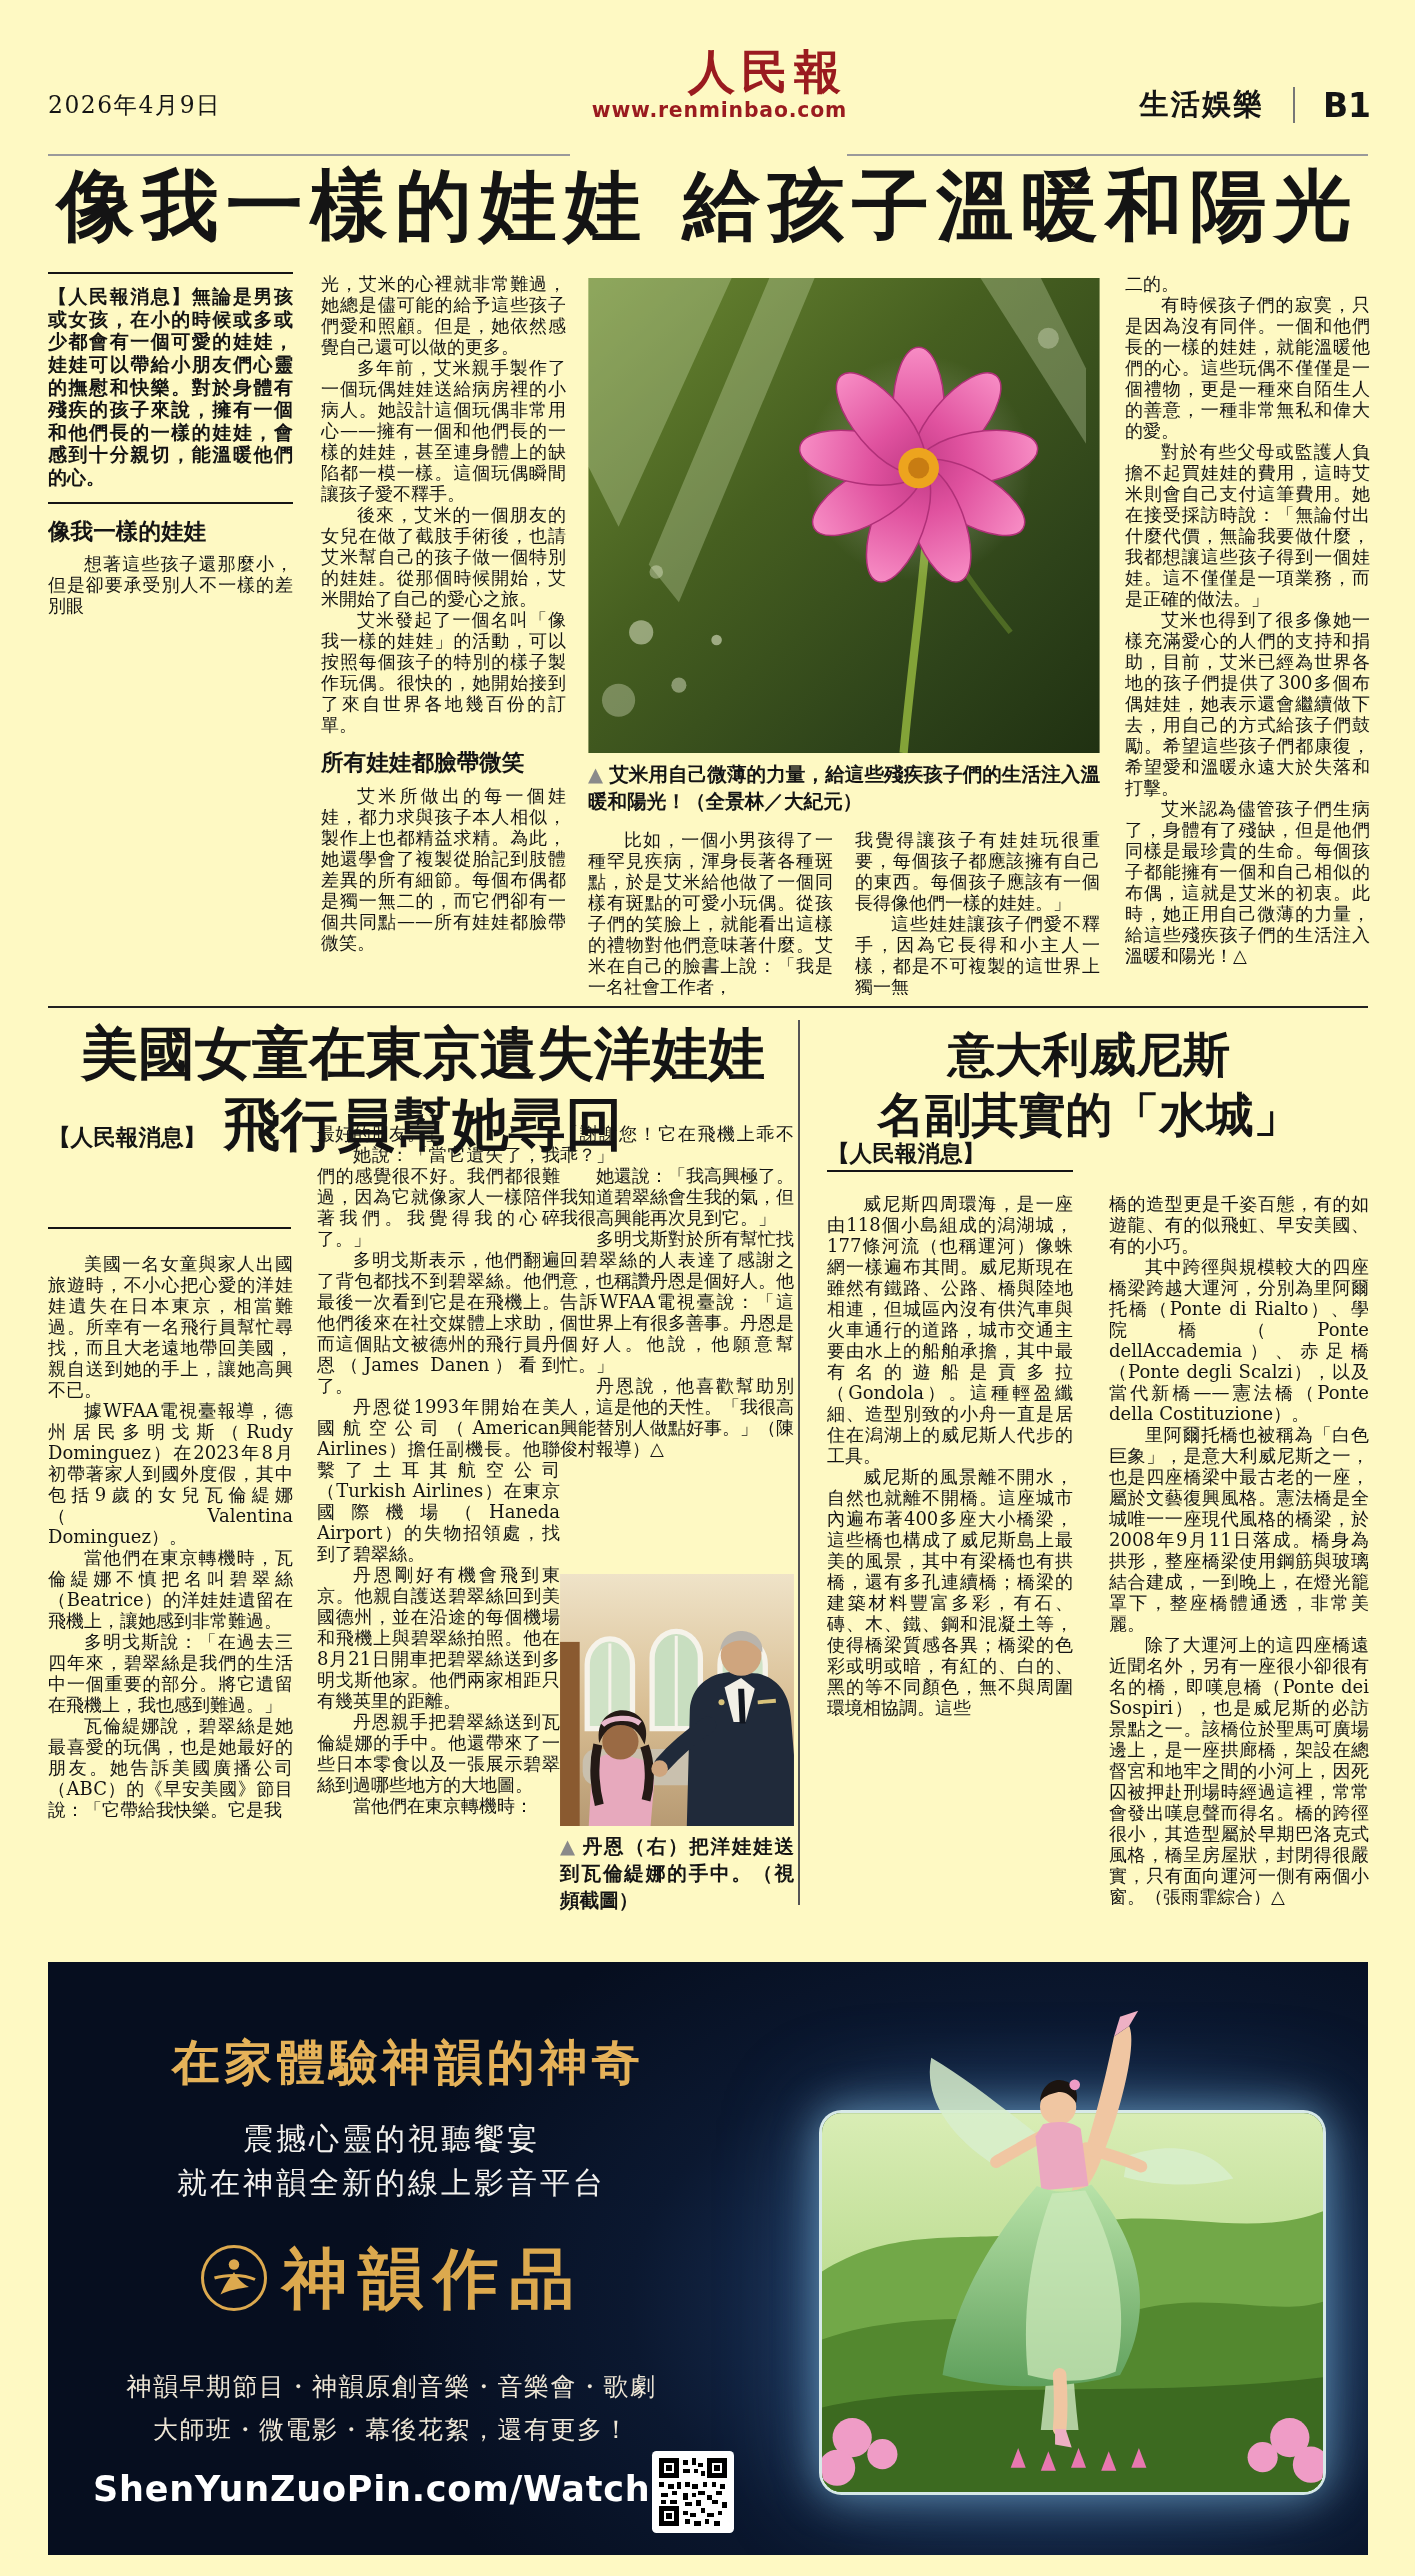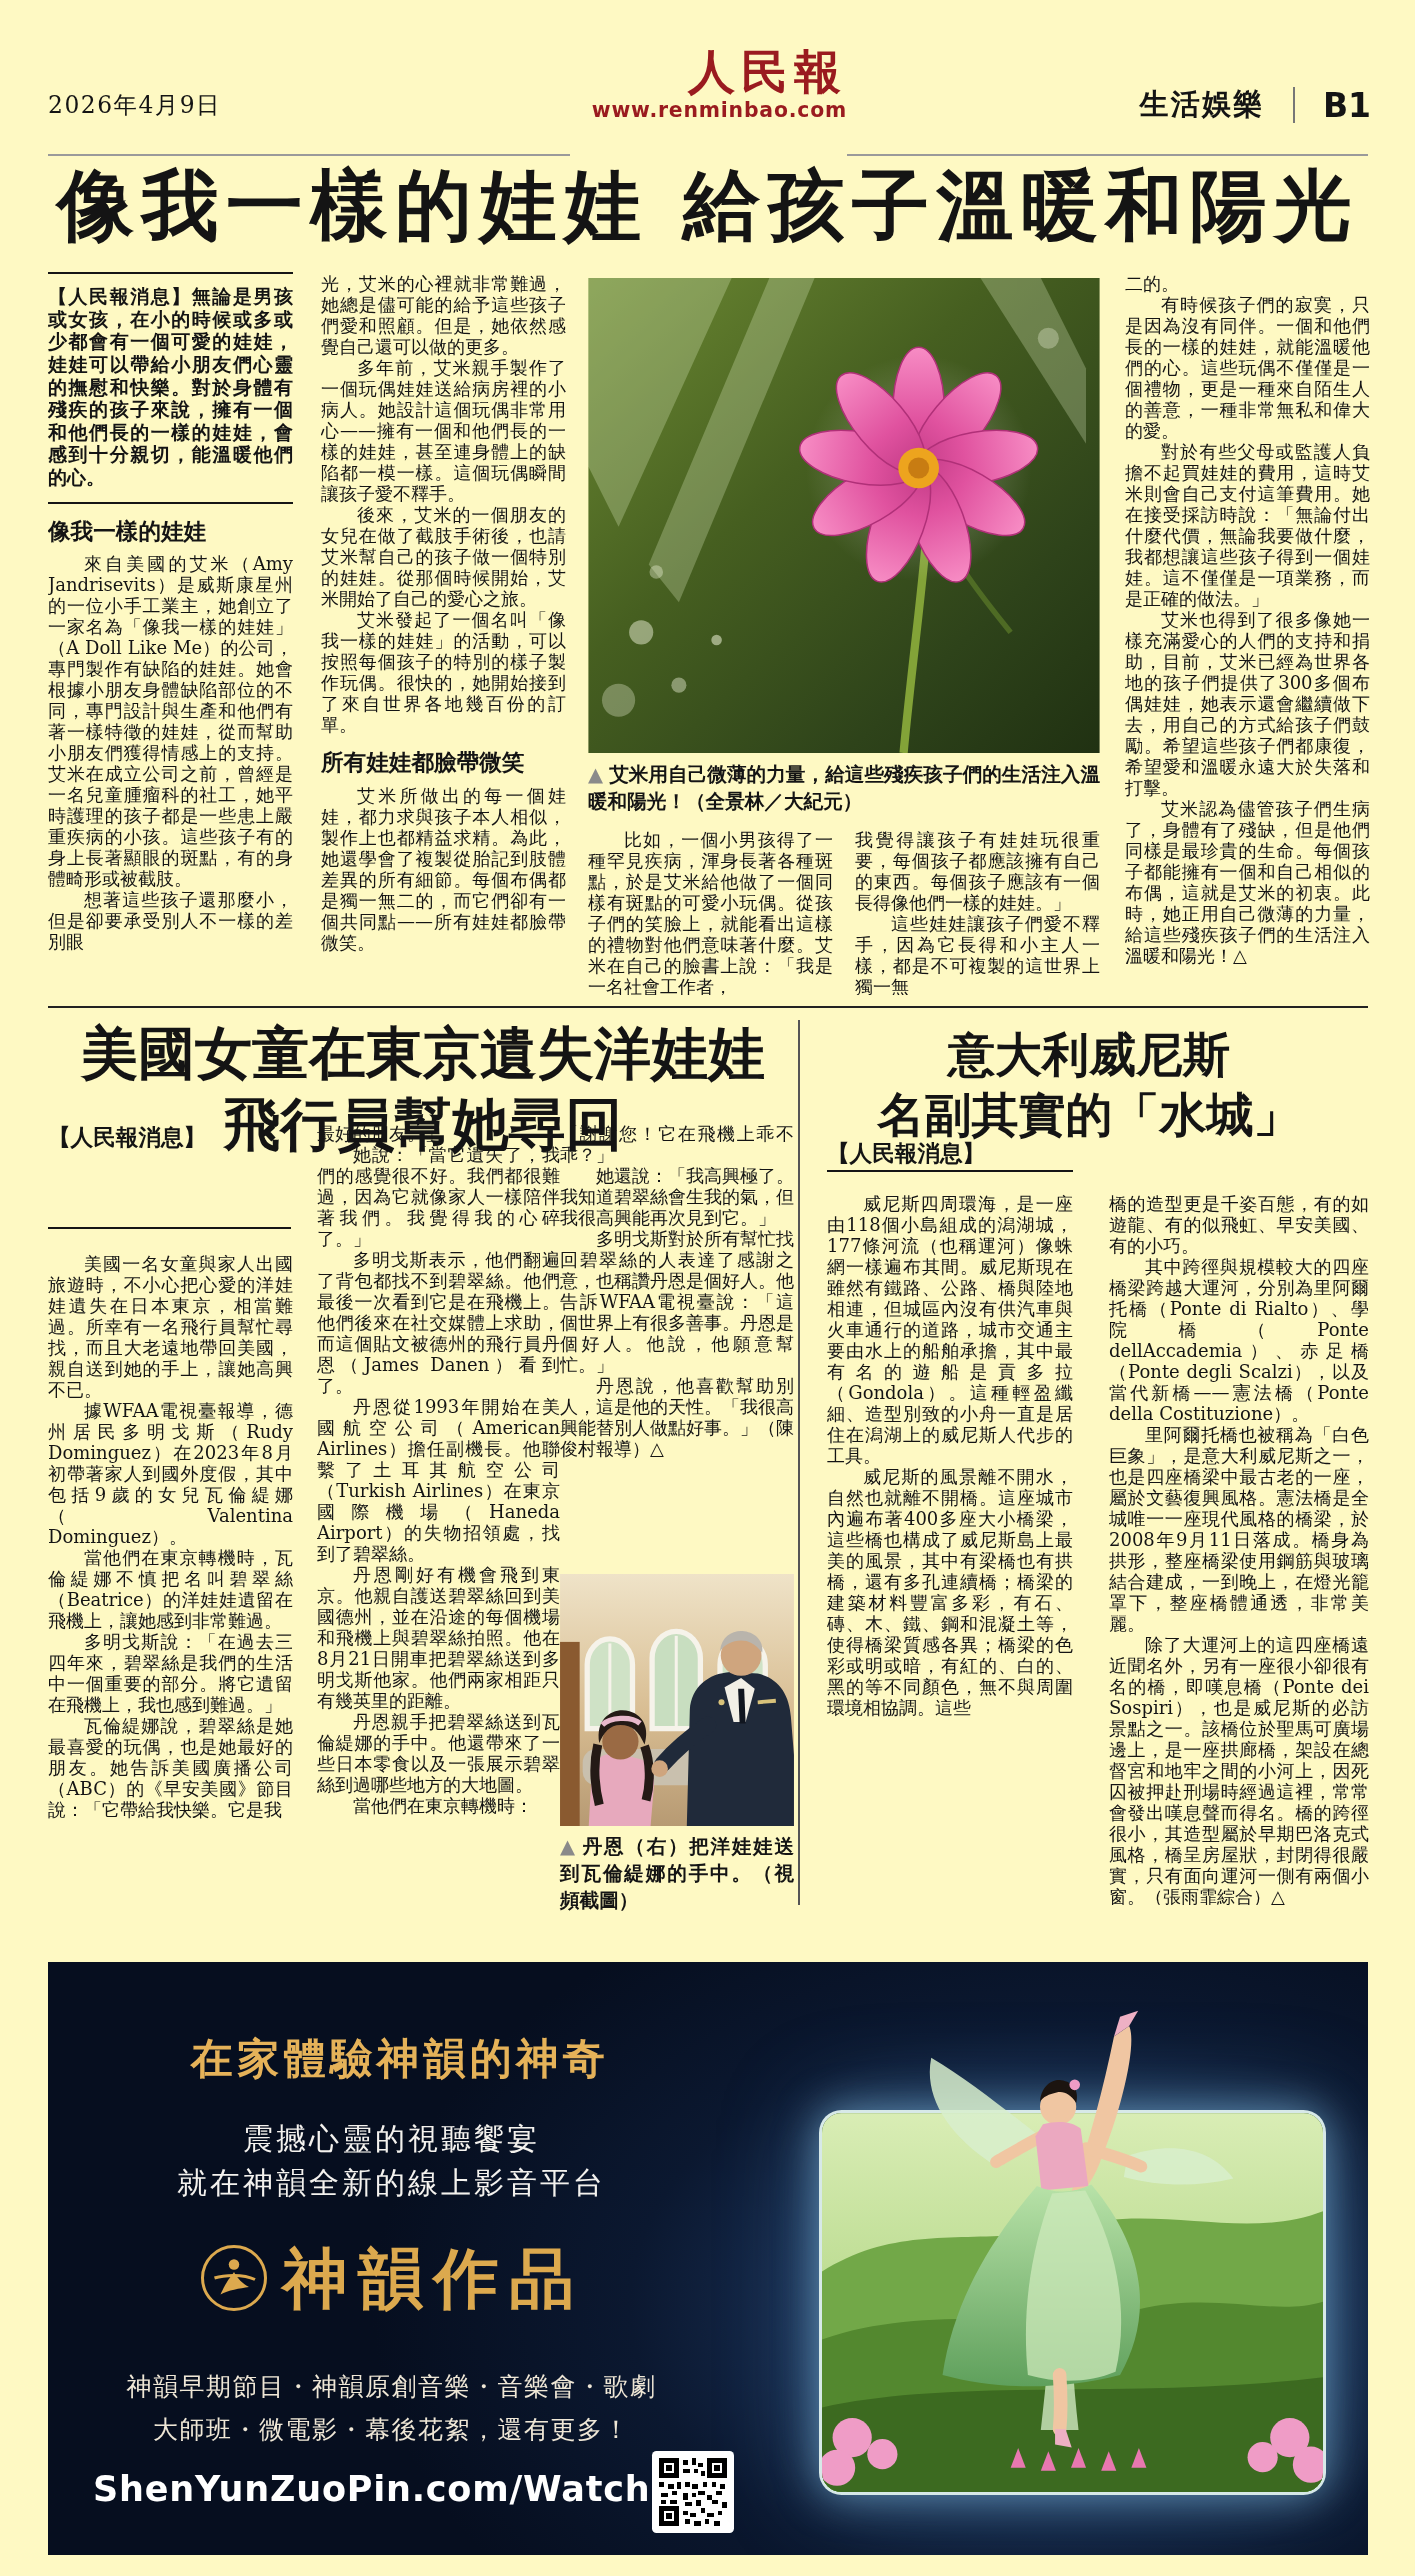--- a/index.html
+++ b/index.html
@@ -31,21 +31,21 @@
   .kicker{font-family:"DejaVu Sans","Liberation Sans",sans-serif;font-weight:bold;font-size:22.6px;}
   .krule{height:2.3px;background:#151515;}
   .caption{font-family:"DejaVu Sans","Liberation Sans",sans-serif;font-weight:bold;font-size:19.6px;line-height:27px;text-align:justify;}
   .tri{color:#8a8a8a;margin-right:6px;}
   .hrule{background:#222;}
   .vrule{background:#555;}
   .photo-frame{overflow:hidden;}
   
   .ad{left:48px;top:1962px;width:1320px;height:593px;
       background:radial-gradient(ellipse 679px 453px at 76% 58%, #27476a 0%, #15294a 38%, #0b1830 62%, #060e1f 100%);overflow:hidden;}
-  .ad-title{position:absolute;left:31px;top:69px;width:642px;text-align:center;color:#e5b259;font-size:42px;font-weight:900;letter-spacing:4.5px;font-family:"DejaVu Sans","Liberation Sans",sans-serif;}
+  .ad-title{position:absolute;left:39px;top:69px;width:642px;text-align:center;color:#e5b259;font-size:48px;font-weight:900;letter-spacing:4.5px;font-family:"DejaVu Sans","Liberation Sans",sans-serif;}
   .ad-sub{position:absolute;left:22.6px;width:642px;text-align:center;color:#f4f2ee;font-size:30px;letter-spacing:3px;font-family:"DejaVu Sans","Liberation Sans",sans-serif;}
   .ad-brand{position:absolute;left:22.6px;top:273px;width:642px;display:flex;align-items:center;justify-content:center;gap:12px;}
   .ad-brand-name{color:#dca94e;font-size:65px;font-weight:900;letter-spacing:10.6px;}
   .ad-feat{position:absolute;left:22.6px;width:642px;text-align:center;color:#efe7d6;font-size:25px;letter-spacing:1.5px;font-family:"DejaVu Sans","Liberation Sans",sans-serif;}
   .ad-url{position:absolute;left:45px;top:507px;width:528px;text-align:center;color:#ffffff;font-size:35px;font-weight:bold;font-family:"DejaVu Sans","Liberation Sans",sans-serif;letter-spacing:0.8px;}
   .ad-qr{position:absolute;left:604px;top:489px;width:82px;height:82px;background:#fff;border-radius:4.5px;padding:4.5px;box-sizing:border-box;}
   .ad-tv{position:absolute;left:771px;top:148px;width:501px;height:379px;border-radius:22.6px;border:3.8px solid rgba(232,246,250,.92);
          box-shadow:0 0 42px rgba(150,210,245,.55),0 0 98px rgba(100,170,220,.35);overflow:hidden;background:#184a20;}
   .ad-dancer{position:absolute;left:853px;top:4.5px;width:355px;height:491px;}
 </style>
@@ -65,21 +65,20 @@
     <span class="sec">生活娛樂</span>
     <span class="bar"></span>
     <span class="pg">B1</span>
   </div>
 
   <div class="abs headline-main">像我一樣的娃娃 給孩子溫暖和陽光</div>
 
   <div class="col" style="left:48px;top:263px;width:245px;height:688px;">
     <div class="intro">【人民報消息】無論是男孩或女孩，在小的時候或多或少都會有一個可愛的娃娃，娃娃可以帶給小朋友們心靈的撫慰和快樂。對於身體有殘疾的孩子來說，擁有一個和他們長的一樣的娃娃，會感到十分親切，能溫暖他們的心。</div>
     <div class="subhead">像我一樣的娃娃</div>
-    <p>來自美國的艾米（Amy Jandrisevits）是威斯康星州的一位小手工業主，她創立了一家名為「像我一樣的娃娃」（A Doll Like Me）的公司，專門製作有缺陷的娃娃。她會根據小朋友身體缺陷部位的不同，專門設計與生產和他們有著一樣特徵的娃娃，從而幫助小朋友們獲得情感上的支持。艾米在成立公司之前，曾經是一名兒童腫瘤科的社工，她平時護理的孩子都是一些患上嚴重疾病的小孩。這些孩子有的身上長著顯眼的斑點，有的身體畸形或被截肢。</p>
     <p>想著這些孩子還那麼小，但是卻要承受別人不一樣的差別眼</p>
   </div>
 
   <div class="col" style="left:321px;top:273px;width:245px;height:697px;">
     <p class="cont">光，艾米的心裡就非常難過，她總是儘可能的給予這些孩子們愛和照顧。但是，她依然感覺自己還可以做的更多。</p>
     <p>多年前，艾米親手製作了一個玩偶娃娃送給病房裡的小病人。她設計這個玩偶非常用心——擁有一個和他們長的一樣的娃娃，甚至連身體上的缺陷都一模一樣。這個玩偶瞬間讓孩子愛不釋手。</p>
     <p>後來，艾米的一個朋友的女兒在做了截肢手術後，也請艾米幫自己的孩子做一個特別的娃娃。從那個時候開始，艾米開始了自己的愛心之旅。</p>
     <p>艾米發起了一個名叫「像我一樣的娃娃」的活動，可以按照每個孩子的特別的樣子製作玩偶。很快的，她開始接到了來自世界各地幾百份的訂單。</p>
     <div class="subhead">所有娃娃都臉帶微笑</div>
     <p>艾米所做出的每一個娃娃，都力求與孩子本人相似，製作上也都精益求精。為此，她還學會了複製從胎記到肢體差異的所有細節。每個布偶都是獨一無二的，而它們卻有一個共同點——所有娃娃都臉帶微笑。</p>

